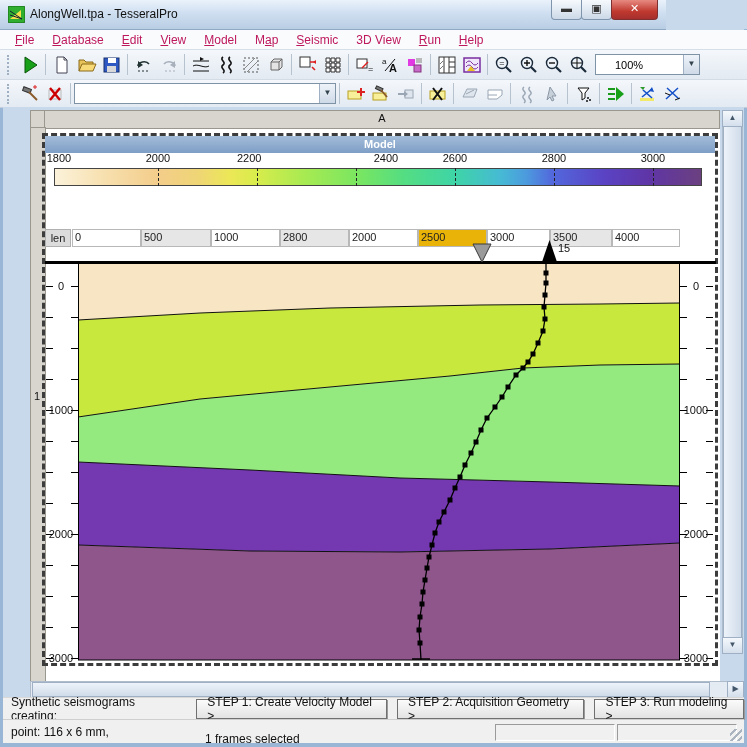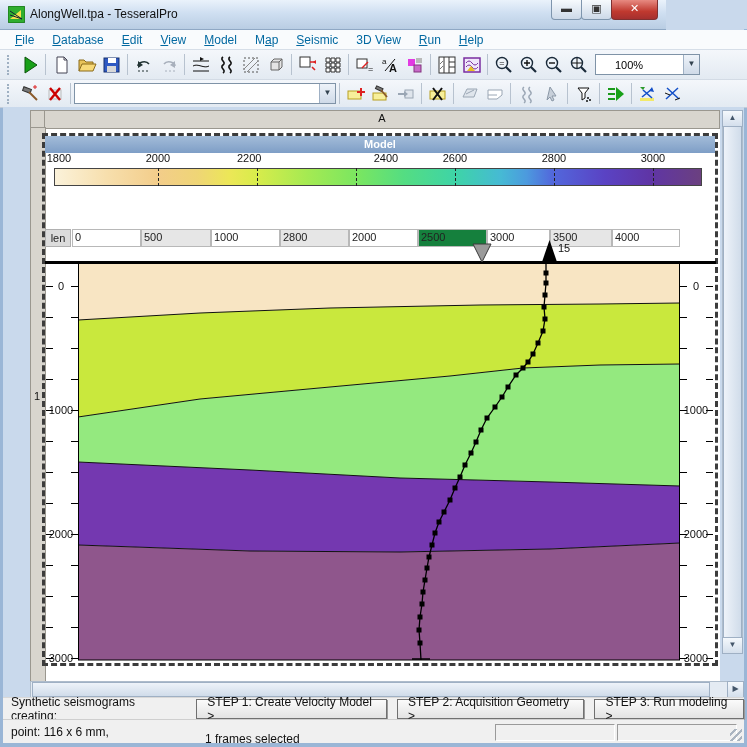--- a/index.html
+++ b/index.html
@@ -10,21 +10,21 @@
   .titlebar{left:0;top:0;width:666px;height:29px;
     background:linear-gradient(#eaf2fb,#cfdfF1 45%,#b9cde3);border-bottom:1px solid #8fa8c4;}
   .title-text{left:30px;top:7px;font-size:12px;color:#111;}
   .winbtns{right:8px;top:0;display:flex;}
   .wbtn{width:29px;height:19px;border:1px solid #7e95ad;border-top:none;
     background:linear-gradient(#f6fafd,#cdd9e8);border-radius:0 0 4px 4px;margin-left:-1px;
     font-size:11px;line-height:17px;text-align:center;color:#333;}
   .wbtn.close{width:45px;background:linear-gradient(#e78a81,#c0392f 60%,#a52f2e);color:#fff;border-color:#7e3030;}
   
   .menubar{left:0;top:30px;width:747px;height:19px;background:#f9fbfd;border-bottom:1px solid #d6dee8;display:flex;align-items:center;padding-left:6px;}
-  .mi{padding:2px 9px;font-size:12px;color:#0369a1;}
+  .mi{padding:2px 9px;font-size:12px;color:#be185d;}
   .mi .k{text-decoration:underline;}
   
   .tb{left:0;width:747px;display:flex;align-items:center;
     background:linear-gradient(#f4f7fb,#e3eaf2);padding-left:5px;}
   .tb1{top:50px;height:29px;border-bottom:1px solid #d3dbe5;}
   .tb2{top:80px;height:27px;border-bottom:1px solid #c3ccd8;}
   .grip{width:3px;height:20px;border-left:2px dotted #9fb0c2;margin:0 5px 0 2px;}
   .sep{width:1px;height:21px;background:#b7c2cf;margin:0 3px;}
   .tbtn{width:25px;height:23px;display:flex;align-items:center;justify-content:center;flex:0 0 auto;}
   .tbtn svg{display:block;}
@@ -448,21 +448,21 @@
       <div style="position: absolute; left: 455px; top: 168px; height: 18px; width: 0px; border-left: 1px dashed rgb(34, 34, 34);"></div>
       <div style="position: absolute; left: 534px; top: 152px; width: 40px; text-align: center; font-size: 11px; color: rgb(17, 17, 17);">2800</div>
       <div style="position: absolute; left: 554px; top: 168px; height: 18px; width: 0px; border-left: 1px dashed rgb(34, 34, 34);"></div>
       <div style="position: absolute; left: 633px; top: 152px; width: 40px; text-align: center; font-size: 11px; color: rgb(17, 17, 17);">3000</div>
       <div style="position: absolute; left: 653px; top: 168px; height: 18px; width: 0px; border-left: 1px dashed rgb(34, 34, 34);"></div>
       <div style="position: absolute; left: 72px; top: 229px; width: 69px; height: 18px; background: rgb(255, 255, 255); box-shadow: rgb(184, 184, 184) 0px 0px 0px 1px inset; font-size: 11px; line-height: 17px; color: rgb(34, 34, 34); padding-left: 3px; box-sizing: border-box;">0</div>
       <div style="position: absolute; left: 141px; top: 229px; width: 70px; height: 18px; background: rgb(230, 230, 230); box-shadow: rgb(184, 184, 184) 0px 0px 0px 1px inset; font-size: 11px; line-height: 17px; color: rgb(34, 34, 34); padding-left: 3px; box-sizing: border-box;">500</div>
       <div style="position: absolute; left: 211px; top: 229px; width: 69px; height: 18px; background: rgb(255, 255, 255); box-shadow: rgb(184, 184, 184) 0px 0px 0px 1px inset; font-size: 11px; line-height: 17px; color: rgb(34, 34, 34); padding-left: 3px; box-sizing: border-box;">1000</div>
       <div style="position: absolute; left: 280px; top: 229px; width: 69px; height: 18px; background: rgb(230, 230, 230); box-shadow: rgb(184, 184, 184) 0px 0px 0px 1px inset; font-size: 11px; line-height: 17px; color: rgb(34, 34, 34); padding-left: 3px; box-sizing: border-box;">2800</div>
       <div style="position: absolute; left: 349px; top: 229px; width: 69px; height: 18px; background: rgb(255, 255, 255); box-shadow: rgb(184, 184, 184) 0px 0px 0px 1px inset; font-size: 11px; line-height: 17px; color: rgb(34, 34, 34); padding-left: 3px; box-sizing: border-box;">2000</div>
-      <div style="position: absolute; left: 418px; top: 229px; width: 69px; height: 18px; background: #15803d; box-shadow: rgb(184, 184, 184) 0px 0px 0px 1px inset; font-size: 11px; line-height: 17px; color: rgb(34, 34, 34); padding-left: 3px; box-sizing: border-box;">2500</div>
+      <div style="position: absolute; left: 418px; top: 229px; width: 69px; height: 18px; background: #eab308; box-shadow: rgb(184, 184, 184) 0px 0px 0px 1px inset; font-size: 11px; line-height: 17px; color: rgb(34, 34, 34); padding-left: 3px; box-sizing: border-box;">2500</div>
       <div style="position: absolute; left: 487px; top: 229px; width: 63px; height: 18px; background: rgb(255, 255, 255); box-shadow: rgb(184, 184, 184) 0px 0px 0px 1px inset; font-size: 11px; line-height: 17px; color: rgb(34, 34, 34); padding-left: 3px; box-sizing: border-box;">3000</div>
       <div style="position: absolute; left: 550px; top: 229px; width: 62px; height: 18px; background: rgb(230, 230, 230); box-shadow: rgb(184, 184, 184) 0px 0px 0px 1px inset; font-size: 11px; line-height: 17px; color: rgb(34, 34, 34); padding-left: 3px; box-sizing: border-box;">3500</div>
       <div style="position: absolute; left: 612px; top: 229px; width: 68px; height: 18px; background: rgb(255, 255, 255); box-shadow: rgb(184, 184, 184) 0px 0px 0px 1px inset; font-size: 11px; line-height: 17px; color: rgb(34, 34, 34); padding-left: 3px; box-sizing: border-box;">4000</div>
       <div style="position: absolute; left: 46px; top: 286px; width: 7px; height: 1px; background: rgb(0, 0, 0);"></div>
       <div style="position: absolute; left: 71px; top: 286px; width: 7px; height: 1px; background: rgb(0, 0, 0);"></div>
       <div style="position: absolute; left: 680px; top: 286px; width: 7px; height: 1px; background: rgb(0, 0, 0);"></div>
       <div style="position: absolute; left: 706px; top: 286px; width: 7px; height: 1px; background: rgb(0, 0, 0);"></div>
       <div style="position: absolute; left: 46px; top: 280px; width: 30px; text-align: center; font-size: 11px; color: rgb(17, 17, 17);">0</div>
       <div style="position: absolute; left: 681px; top: 280px; width: 30px; text-align: center; font-size: 11px; color: rgb(17, 17, 17);">0</div>
       <div style="position: absolute; left: 46px; top: 317px; width: 7px; height: 1px; background: rgb(0, 0, 0);"></div>

